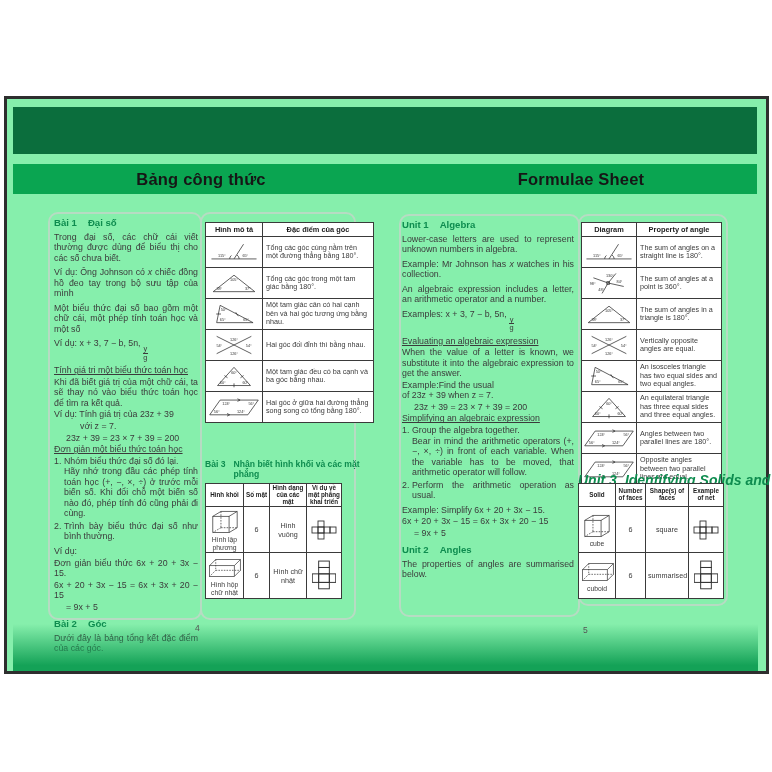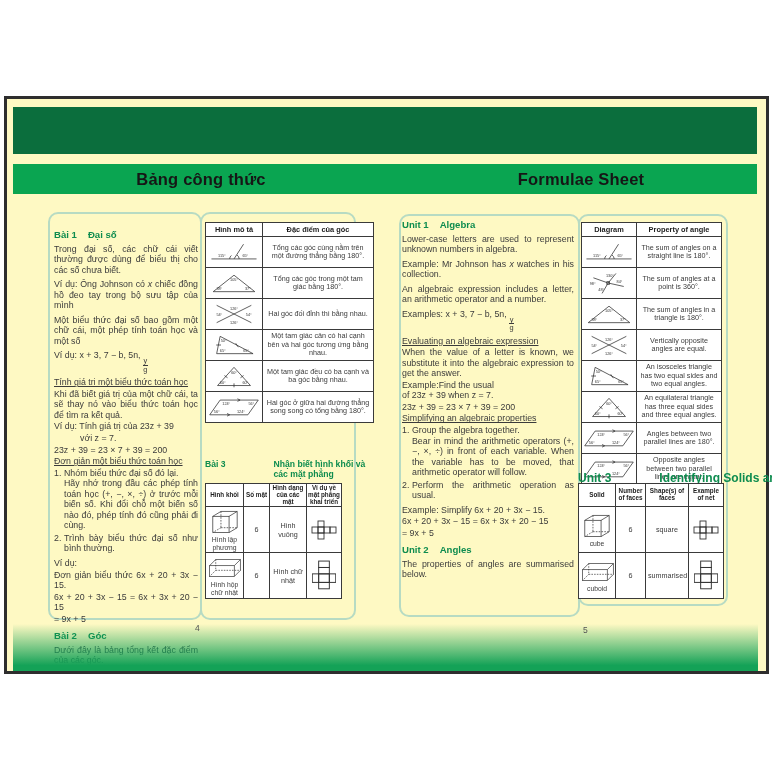--- a/index.html
+++ b/index.html
@@ -1,55 +1,55 @@
 <!DOCTYPE html>
 <html><head>
 <meta charset="utf-8">
 <style>
   html,body{margin:0;padding:0;background:#ffffff;}
   body{width:772px;height:772px;position:relative;font-family:"Liberation Sans",sans-serif;overflow:hidden;}
-  .photo{position:absolute;left:4px;top:96px;width:759px;height:572px;border:3px solid #2e2e2e;background:#fef9c3;}
+  .photo{position:absolute;left:4px;top:96px;width:759px;height:572px;border:3px solid #2e2e2e;background:#86efac;}
   .band-dark{position:absolute;left:6px;top:8px;width:744px;height:47px;background:#0b6e3d;}
   .band-light{position:absolute;left:6px;top:65px;width:744px;height:30px;background:#0aa551;}
   .btitle{position:absolute;top:0;height:30px;line-height:30px;text-align:center;font-weight:bold;font-size:16.5px;color:#161616;letter-spacing:.2px;}
   .btitle.vi{left:48px;width:280px;}
   .btitle.en{left:423px;width:290px;}
   .frame{position:absolute;border:2px solid #b7dbc3;border-radius:10px;}
   .f-ltext{left:41px;top:113px;width:150px;height:404px;}
   .f-ltable{left:193px;top:113px;width:152px;height:404px;}
   .f-rtext{left:392px;top:115px;width:177px;height:399px;}
   .f-rtable{left:571px;top:115px;width:146px;height:388px;}
   .col{position:absolute;font-size:8.8px;line-height:1.2;color:#3b3b3b;text-align:justify;}
-  .col-l{left:47px;top:118px;width:144px;margin-top:12px;}
+  .col-l{left:47px;top:118px;width:144px;}
   .col-r{left:395px;top:120px;width:172px;}
   .col p{margin:0 0 4px 0;}
   .col p.tight{margin-bottom:1px;}
   .h-green{display:flex;gap:11px;color:#0e8c4f;font-weight:bold;font-size:9.6px;margin:0 0 3px 0;text-align:left;}
   .h-green.mt{margin-top:6px;}
   .uh{text-decoration:underline;margin:1px 0 1px 0;}
   .ind1{padding-left:26px;}
-  .ind2{padding-left:0;}
+  .ind2{padding-left:12px;}
   .li{display:flex;margin:0 0 2px 0;}
   .li .n{width:10px;flex:none;}
   .li .b{flex:1;}
   .ex2{display:flex;justify-content:flex-start;}
   .bolded{font-weight:normal;}
   .ital{font-style:italic;}
   .frac{display:inline-flex;flex-direction:column;align-items:center;vertical-align:-5px;line-height:1;font-size:7.4px;margin-left:2px;}
   .frac .fn{border-bottom:1px solid #3b3b3b;padding:0 1px;}
   .tbl{position:absolute;border-collapse:collapse;table-layout:fixed;background:#fff;}
   .tbl th,.tbl td{border:1px solid #3a3a3a;padding:1px 2px;vertical-align:middle;}
   .tbl th{font-weight:bold;color:#1c1c1c;text-align:center;}
   .tbl.angle th{font-size:7.4px;height:11px;padding:1px;}
-  .tbl.angle td.ds{font-size:7.2px;line-height:1.18;color:#3b3b3b;text-align:center;padding:2px 3px;height:26px;}
+  .tbl.angle td.ds{font-size:7.2px;line-height:1.18;color:#3b3b3b;text-align:left;padding:2px 3px;height:26px;}
   .tbl.angle td.dg{text-align:center;padding:0;}
   .diag{width:52px;height:24px;display:block;margin:0 auto;}
   .sec-head{position:absolute;display:flex;gap:8px;color:#0e8c4f;font-weight:bold;font-size:8.6px;line-height:1.15;text-align:left;}
-  .sec-head .ht{flex:1;margin-left:40px;}
-  .sec-head.one{white-space:nowrap;font-size:12px;}
+  .sec-head .ht{flex:1;}
+  .sec-head.one{white-space:nowrap;font-size:14px;font-style:italic;}
   .tbl.solids th{font-size:6.3px;line-height:1.08;height:20px;padding:1px;}
   .tbl.solids td{height:43px;text-align:center;font-size:7.2px;color:#3b3b3b;}
   .slabel{font-size:6.8px;line-height:1.1;margin-top:1px;color:#3b3b3b;}
   .solid-svg{display:block;margin:1px auto 0;}
   .net-svg{display:block;margin:0 auto;}
   .grad{position:absolute;left:6px;width:745px;bottom:0;height:47px;background:linear-gradient(to bottom,rgba(255,255,255,0) 0%,#14a257 88%);}
   .pagenum{position:absolute;font-size:8.5px;color:#555;z-index:3;}
   .pn-l{left:188px;top:524px;}
   .pn-r{left:576px;top:526px;}
   svg line,svg path,svg polygon,svg rect{stroke:#333;stroke-width:0.9;fill:none;}
@@ -248,32 +248,32 @@
           <td class="dg">
             <svg class="diag">
               <use href="#d-triangle"></use>
             </svg>
           </td>
           <td class="ds">Tổng các góc trong một tam giác bằng 180°.</td>
         </tr>
       <tr>
           <td class="dg">
             <svg class="diag">
+              <use href="#d-isosceles"></use>
+            </svg>
+          </td>
+          <td class="ds">Một tam giác cân có hai cạnh bên và hai góc tương ứng bằng nhau.</td>
+        </tr>
+      <tr>
+          <td class="dg">
+            <svg class="diag">
               <use href="#d-vertical"></use>
             </svg>
           </td>
           <td class="ds">Hai góc đối đỉnh thì bằng nhau.</td>
-        </tr>
-      <tr>
-          <td class="dg">
-            <svg class="diag">
-              <use href="#d-isosceles"></use>
-            </svg>
-          </td>
-          <td class="ds">Một tam giác cân có hai cạnh bên và hai góc tương ứng bằng nhau.</td>
         </tr>
       <tr>
           <td class="dg">
             <svg class="diag">
               <use href="#d-equilateral"></use>
             </svg>
           </td>
           <td class="ds">Một tam giác đều có ba cạnh và ba góc bằng nhau.</td>
         </tr>
       <tr>
@@ -353,21 +353,21 @@
           <span>g</span>
         </span></p>
     <p class="uh tight">Evaluating an algebraic expression</p>
     <p class="tight">When the value of a letter is known, we substitute it into the algebraic expression to get the answer.</p>
     <div class="ex2">
         <span>Example:</span>
         <span>Find the usual</span>
       </div>
     <p class="tight">of 23z + 39 when z = 7.</p>
     <p class="ind2 tight">23z + 39 = 23 × 7 + 39 = 200</p>
-    <p class="uh tight">Simplifying an algebraic properties</p>
+    <p class="uh tight">Simplifying an algebraic expression</p>
     <div class="li">
       <span class="n">1.</span>
       <span class="b"><span>Group the algebra together.</span><br><span>Bear in mind the arithmetic operators (+, −, ×, ÷) in front of each variable. When the variable has to be moved, that arithmetic operator will follow.</span></span>
     </div>
     <div class="li">
       <span class="n">2.</span>
       <span class="b">Perform the arithmetic operation as usual.</span>
     </div>
     <p style="margin-top:4px" class="tight">Example: Simplify 6x + 20 + 3x − 15.</p>
     <p class="tight">6x + 20 + 3x − 15 = 6x + 3x + 20 − 15</p>

